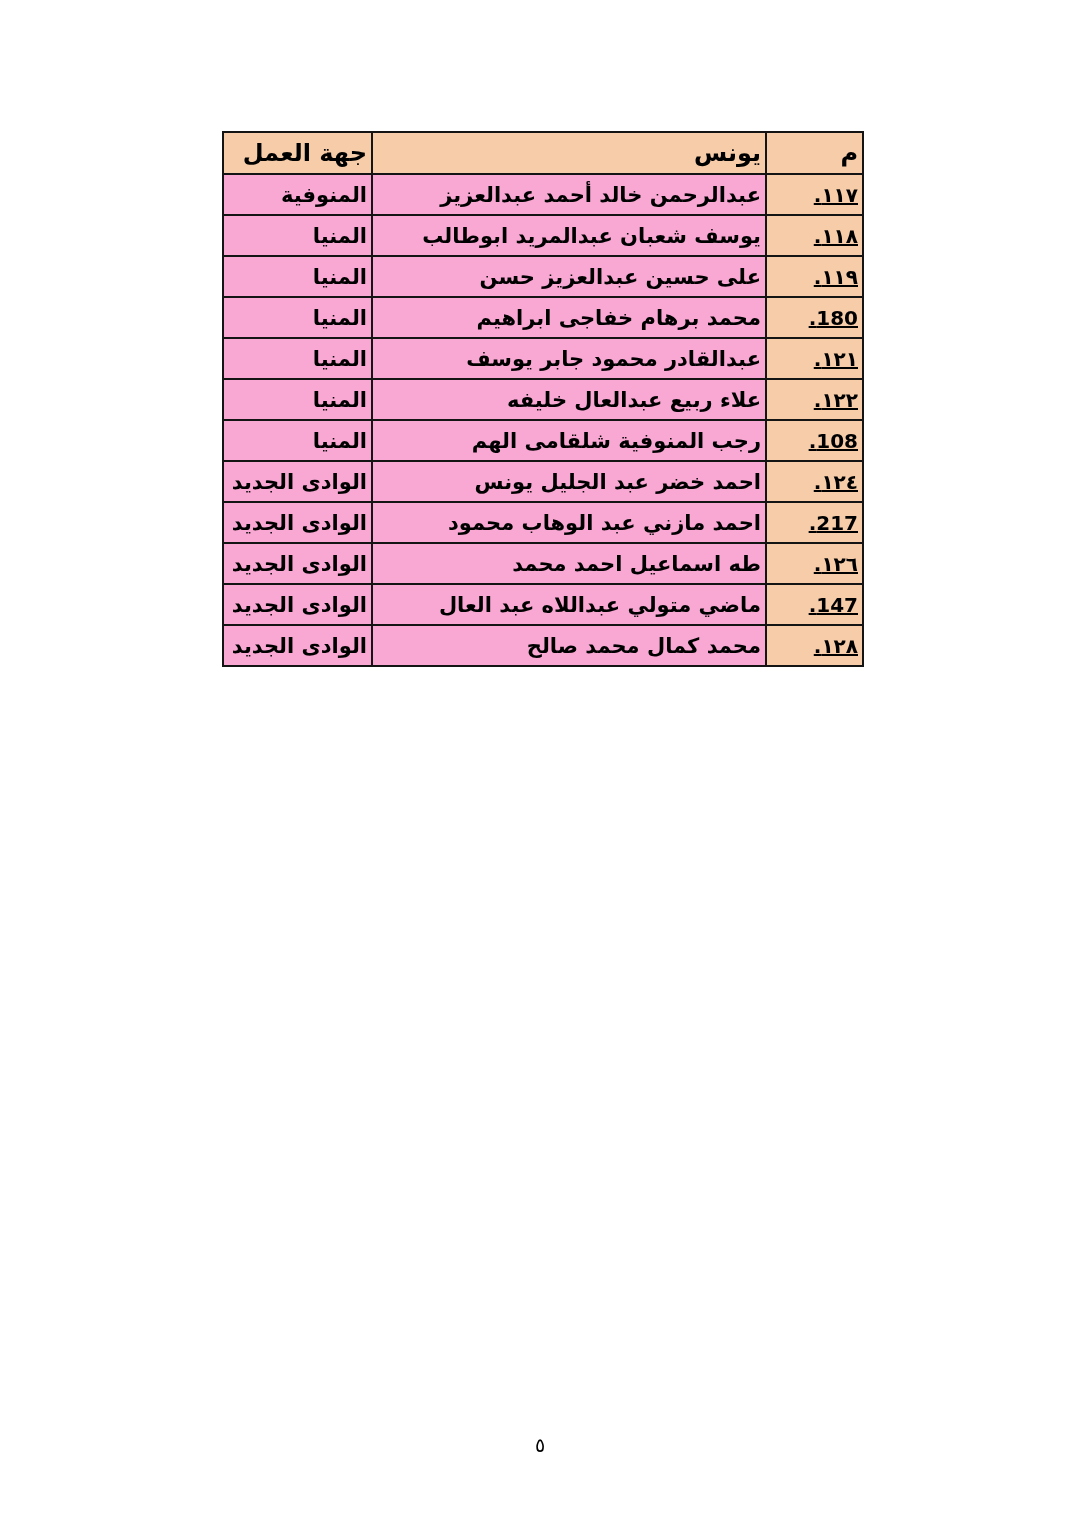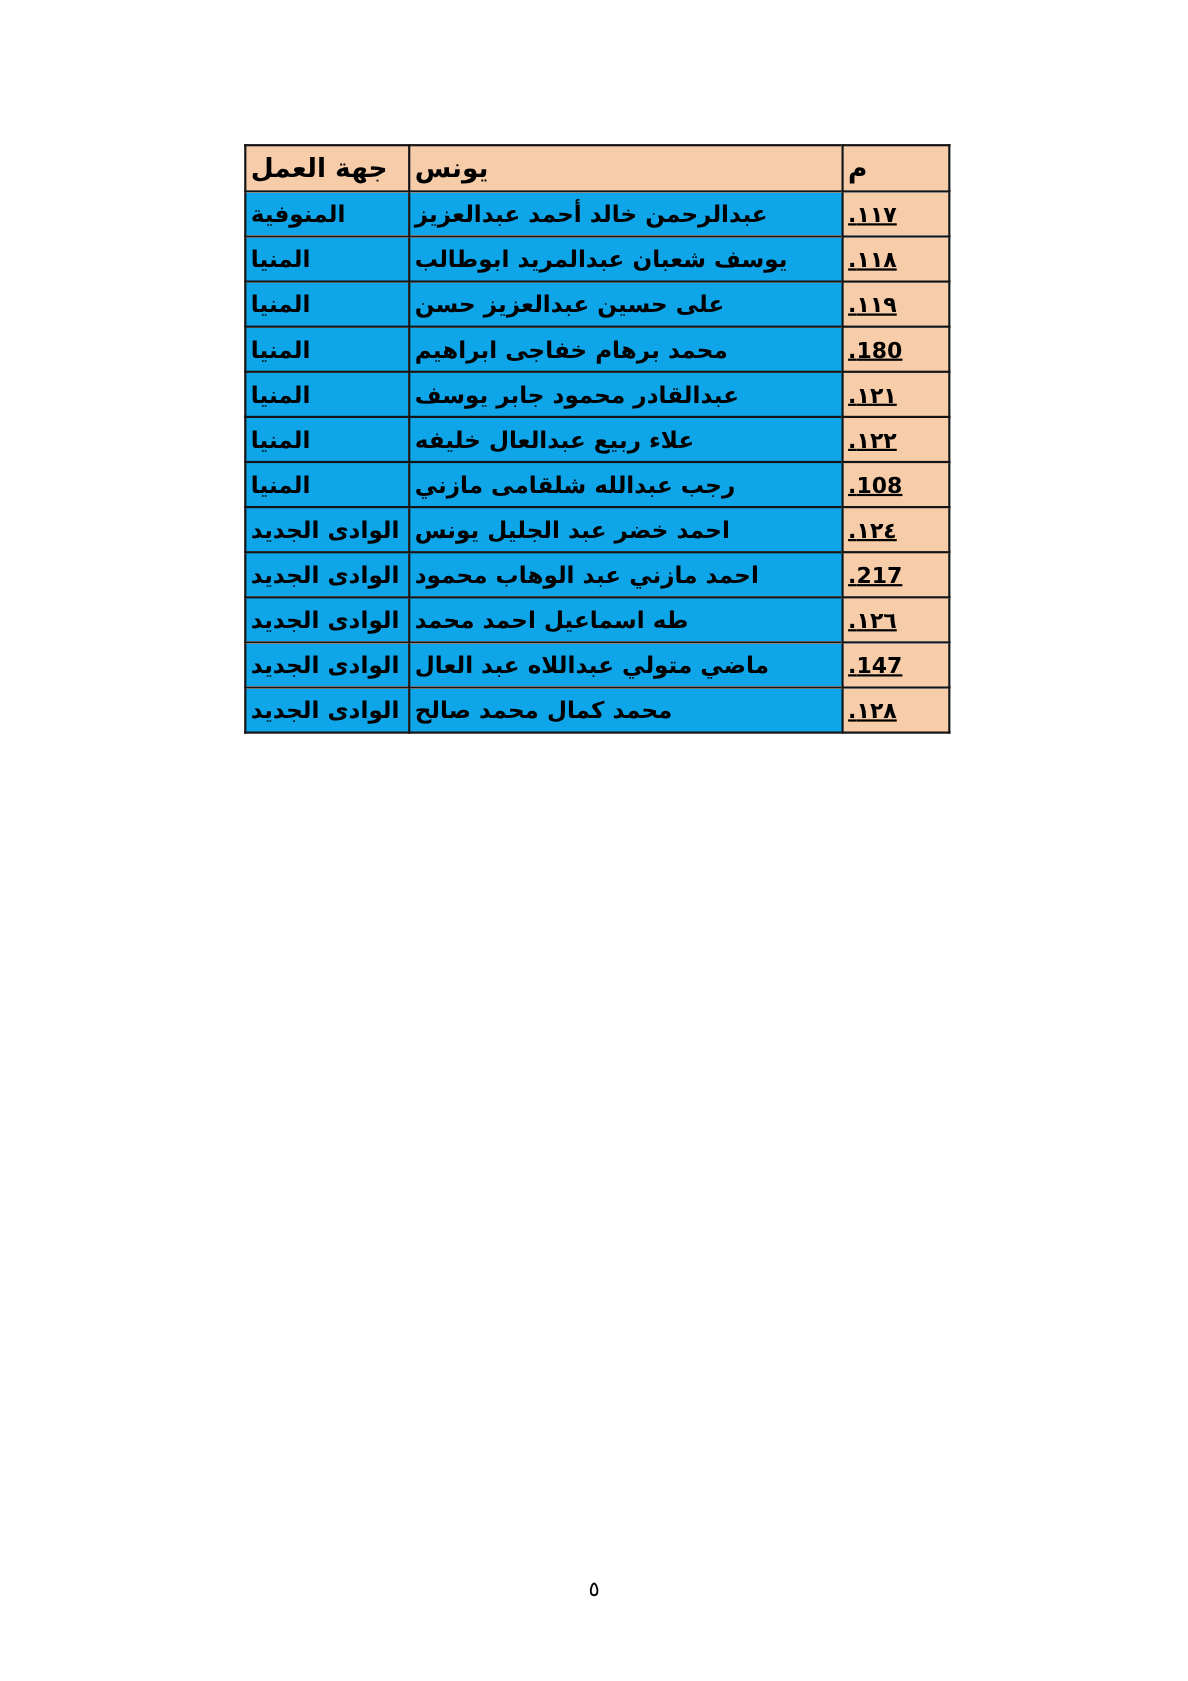--- a/index.html
+++ b/index.html
@@ -24,36 +24,36 @@
     border-collapse: collapse;
     direction: rtl;
     table-layout: fixed;
   }
   .roster-table col.col-serial    { width: 97px; }
   .roster-table col.col-name      { width: 394px; }
   .roster-table col.col-workplace { width: 149px; }
   .roster-table th,
   .roster-table td {
     border: 2px solid #141414;
-    text-align: left;
+    text-align: right;
     vertical-align: middle;
     padding: 0 4px;
     font-weight: bold;
     overflow: hidden;
     white-space: nowrap;
   }
   .roster-table th {
     height: 40px;
     background: var(--header-bg, #F6CCA9);
     font-size: 24px;
   }
   .roster-table td {
     height: 39px;
     font-size: 21px;
-    background: #0ea5e9;
+    background: #f9a8d4;
   }
   .roster-table td.serial-cell {
     background: var(--serial-bg, #F6CCA9);
     font-size: 20px;
     text-decoration: underline;
   }
   .page-number {
     position: absolute;
     top: 1434px;
     left: 0;
@@ -114,21 +114,21 @@
   </tr>
 
   <tr>
     <td class="serial-cell">١٢٢.</td>
     <td class="name-cell">علاء ربيع عبدالعال خليفه</td>
     <td class="workplace-cell">المنيا</td>
   </tr>
 
   <tr>
     <td class="serial-cell">108.</td>
-    <td class="name-cell">رجب عبدالله شلقامى مازني</td>
+    <td class="name-cell">رجب المنوفية شلقامى الهم</td>
     <td class="workplace-cell">المنيا</td>
   </tr>
 
   <tr>
     <td class="serial-cell">١٢٤.</td>
     <td class="name-cell">احمد خضر عبد الجليل يونس</td>
     <td class="workplace-cell">الوادى الجديد</td>
   </tr>
 
   <tr>

